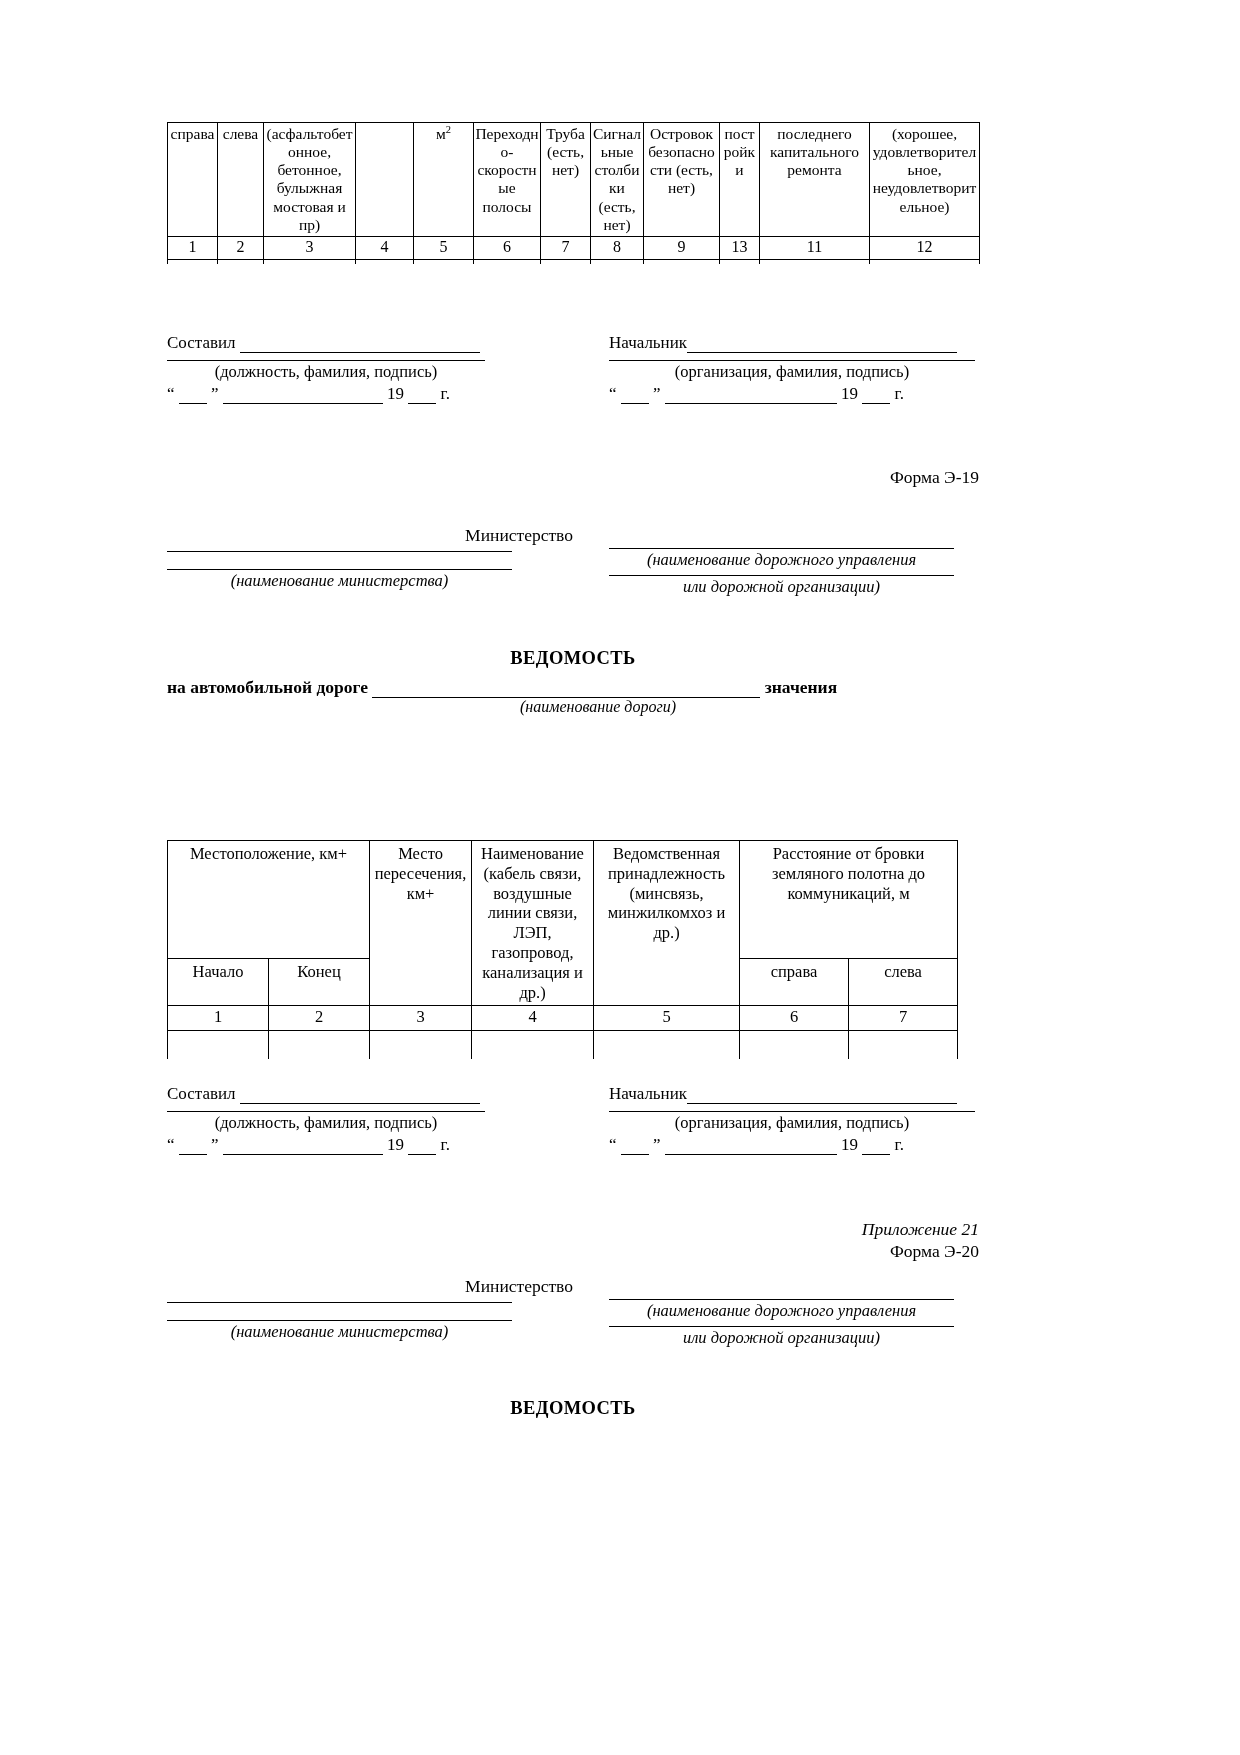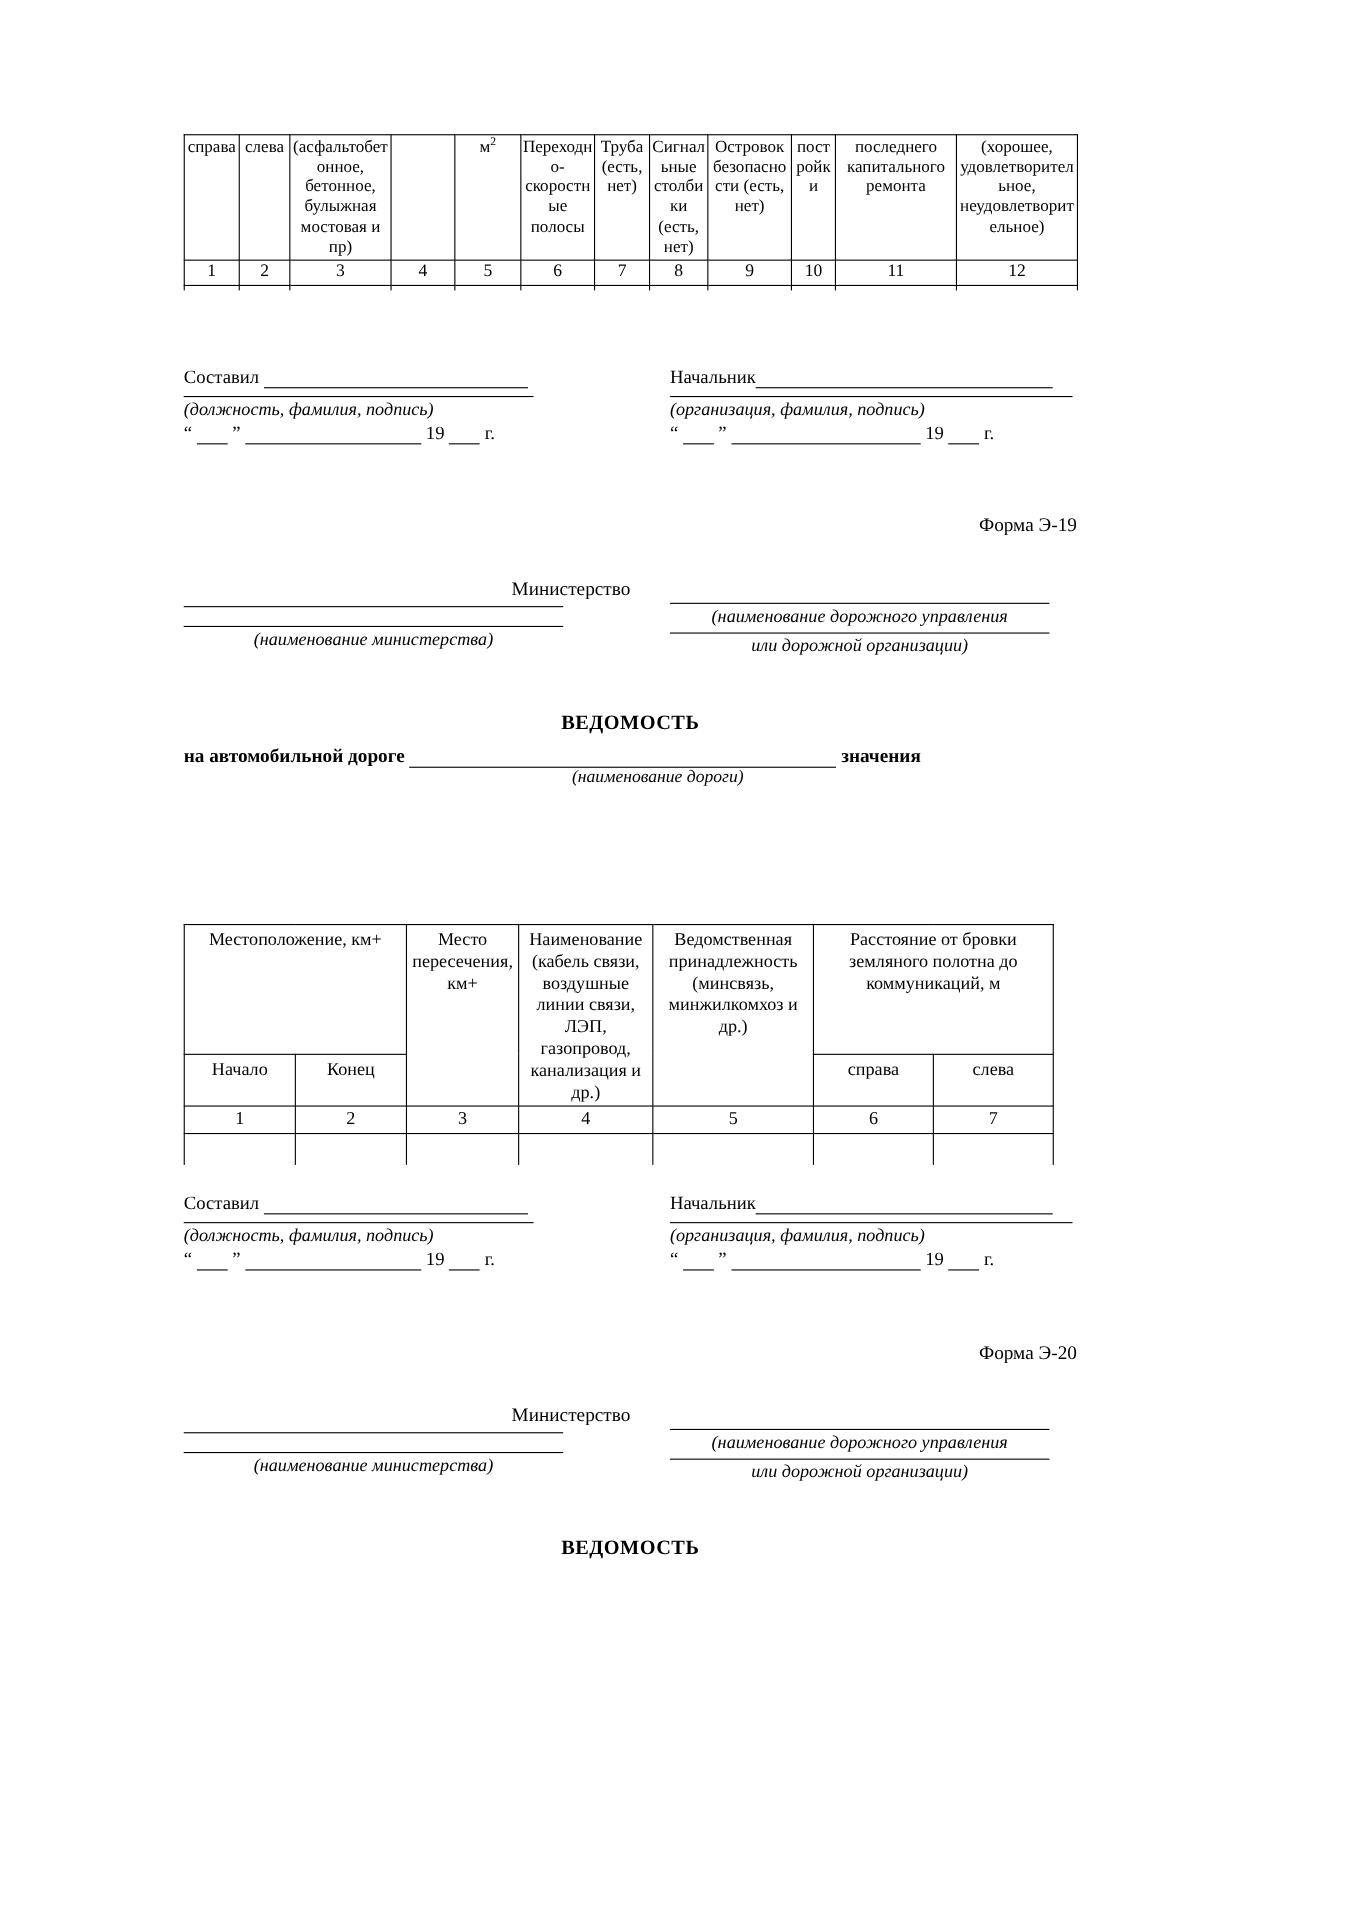--- a/index.html
+++ b/index.html
@@ -98,22 +98,21 @@
     vertical-align: bottom;
     height: 0.95em;
   }
   .rule-full {
     display: block;
     border-bottom: 1.3px solid #000;
     height: 1px;
     margin-top: 6px;
   }
   .caption {
-    font-style: italic;
-    text-align: left;
+    text-align: center;
     font-size: 16.5px;
     margin-top: 1px;
   }
   .dateline {
     font-size: 17px;
     margin-top: 2px;
     white-space: nowrap;
   }
 
   
@@ -205,21 +204,21 @@
         <tr>
           <td class="numrow">1</td>
           <td class="numrow">2</td>
           <td class="numrow">3</td>
           <td class="numrow">4</td>
           <td class="numrow">5</td>
           <td class="numrow">6</td>
           <td class="numrow">7</td>
           <td class="numrow">8</td>
           <td class="numrow">9</td>
-          <td class="numrow">10</td>
+          <td class="numrow">13</td>
           <td class="numrow">11</td>
           <td class="numrow">12</td>
         </tr>
         <tr class="blankrow">
           <td></td>
           <td></td>
           <td></td>
           <td></td>
           <td></td>
           <td></td>
@@ -382,20 +381,21 @@
             <span class="rule" style="width:172px"></span>
             <span>19</span>
             <span class="rule" style="width:28px"></span>
             <span>г.</span>
           </div>
         </div>
       </div>
     </div>
 
     <div class="abs appendix" style="left:0px; top:1218px;">
+      <div class="a1">Приложение 21</div>
       <div class="a2">Форма Э-20</div>
     </div>
 
     <div class="abs minhdr" style="left:0px; top:1276px;">
       <div class="minhdr-row">
         <div class="minhdr-col">
           <div class="min-title">Министерство</div>
           <div class="min-rule" style="width:345px"></div>
           <div class="min-rule" style="width:345px; margin-top:16px;"></div>
           <div class="min-caption" style="width:345px">(наименование министерства)</div>

